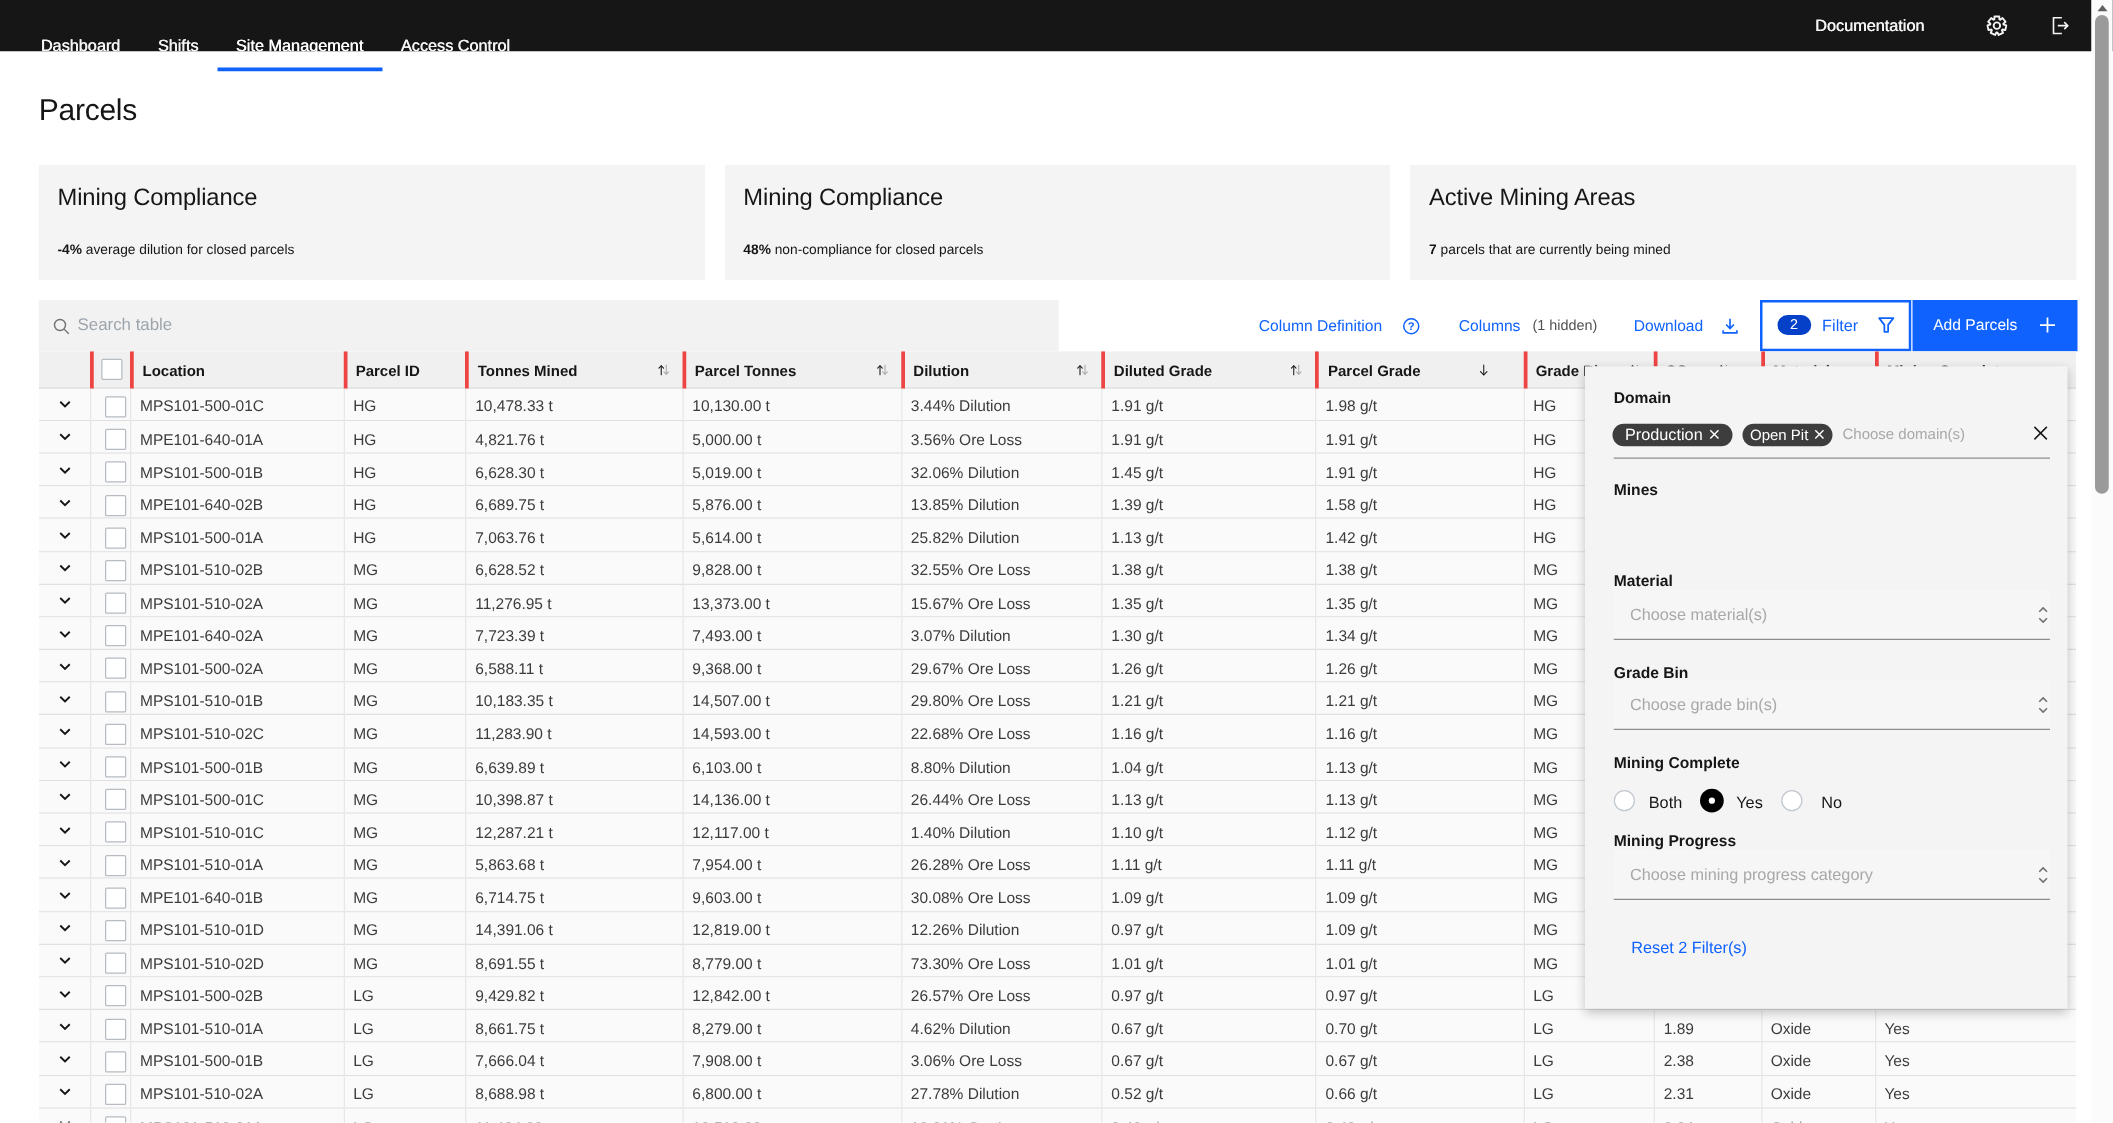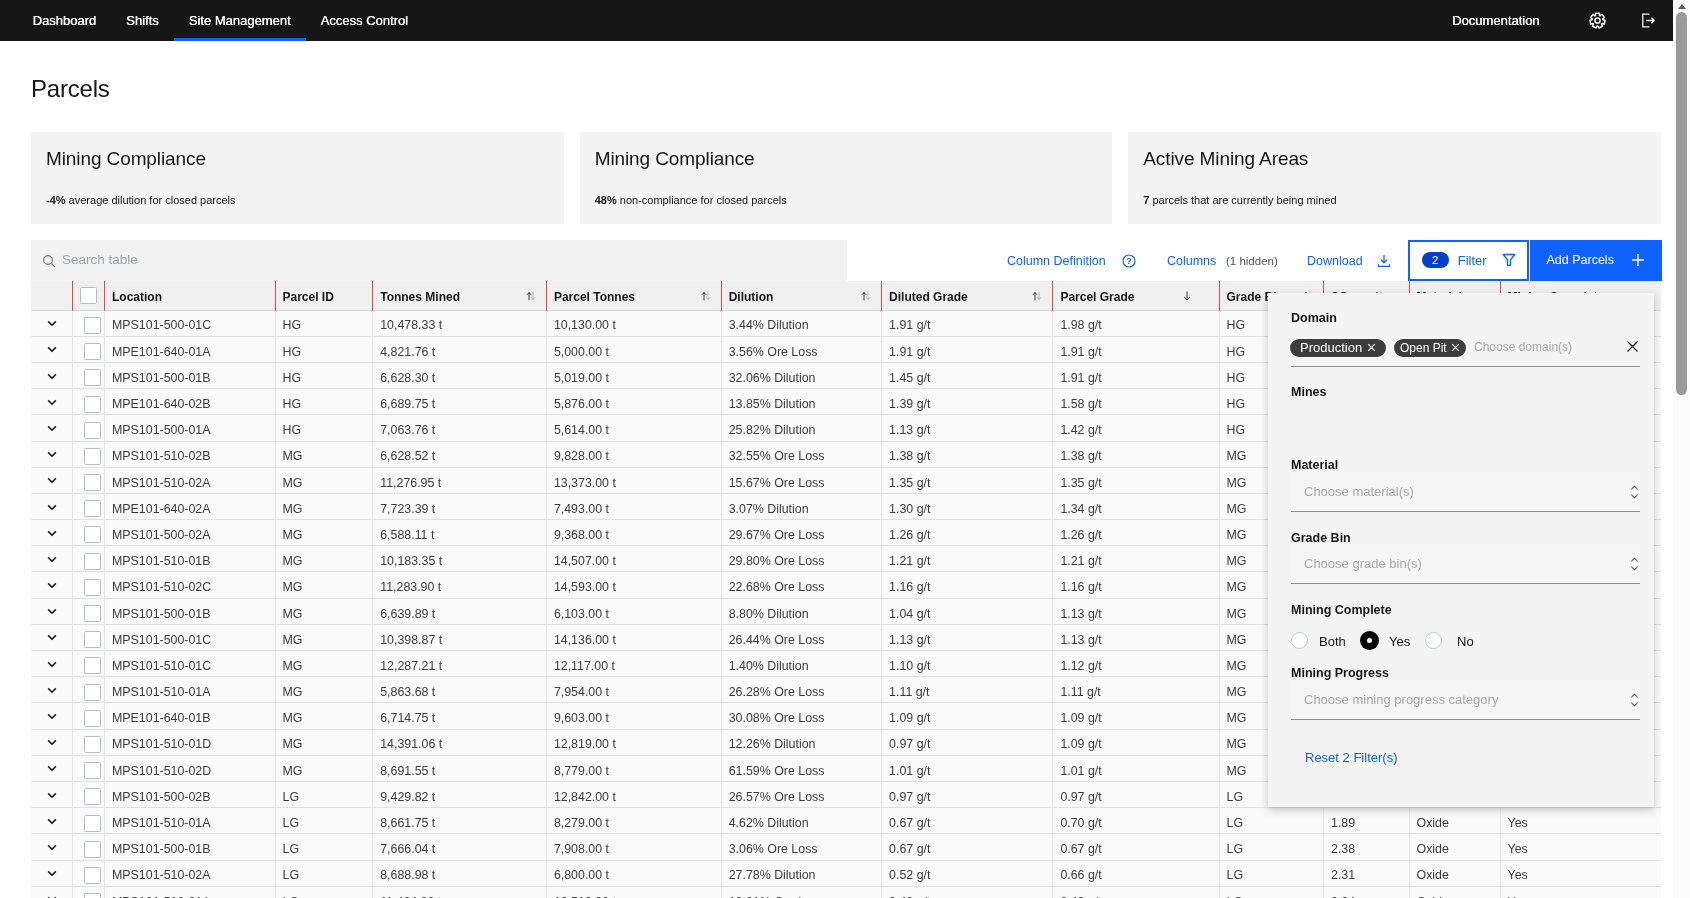--- a/index.html
+++ b/index.html
@@ -1,21 +1,21 @@
 <!DOCTYPE html>
 <html><head>
 <meta charset="utf-8">
 <style>
 *{margin:0;padding:0;box-sizing:border-box;}
 html,body{width:1690px;height:898px;overflow:hidden;background:#fff;
   font-family:"Liberation Sans",sans-serif;color:#161616;}
 
 
 #nav{position:absolute;left:0;top:0;width:1690px;height:41px;background:#161616;}
-#nav .tabs{position:absolute;left:17.5px;top:0;height:41px;display:flex;}
+#nav .tabs{position:absolute;left:17.5px;top:16px;height:41px;display:flex;}
 #nav .tab{position:relative;height:41px;display:flex;align-items:center;padding:0 15px;
   color:#f4f4f4;font-size:13px;font-weight:400;letter-spacing:0;text-shadow:0.4px 0 0 #f4f4f4;}
 #nav .tab.active{color:#fff;}
 #nav .tab.active::after{content:"";position:absolute;left:0;right:0;bottom:0;height:3px;background:#0f62fe;}
 #nav .right{position:absolute;left:0;top:0;width:1690px;height:41px;}
 #nav .right>*{position:absolute;}
 #nav .doc{left:1452px;top:0;line-height:41px;color:#f4f4f4;font-size:13px;text-shadow:0.4px 0 0 #f4f4f4;}
 #nav .icon{width:17px;height:17px;}
 #nav .gearwrap{left:1589px;top:12px;display:flex;}
 #nav .lgout{left:1639px;top:12px;}
@@ -48,21 +48,21 @@
 #btn-filter .flabel{margin-left:9px;color:#0f62fe;font-size:13px;}
 #btn-filter svg{margin-left:15px;}
 #btn-add{position:absolute;left:1498.5px;top:-0.9px;width:132px;height:41.6px;background:#0f62fe;
   color:#fff;font-size:12.5px;display:flex;align-items:center;}
 #btn-add .albl{margin-left:17px;}
 #btn-add svg{margin-left:17px;}
 
 
 #table{position:absolute;left:31px;top:281px;width:1630px;height:617px;overflow:hidden;}
 #thead{position:relative;width:1630px;height:29.6px;background:#f0f0f0;}
-.hc{position:absolute;top:0;height:29.6px;display:flex;align-items:center;border-left:1px solid #ef4444;}
+.hc{position:absolute;top:0;height:29.6px;display:flex;align-items:center;border-left:3px solid #ef4444;}
 .hc.c0{border-left:none;}
 .hlabel{margin-left:7px;font-size:12px;font-weight:700;color:#161616;white-space:nowrap;position:relative;top:1px;}
 .hc .sorti{position:absolute;right:10px;top:10px;width:10px;height:10px;}
 .trow{position:relative;width:1630px;height:26.2px;background:#fafafa;border-bottom:1px solid #e0e0e0;}
 #thead{border-bottom:1px solid #d8d8d8;}
 .bc{position:absolute;top:0;height:26.2px;display:flex;align-items:center;border-left:1px solid #e7e7e7;overflow:hidden;}
 .bc.c0{border-left:none;justify-content:center;}
 .bc span{margin-left:7px;font-size:12.4px;color:#3c3c3c;white-space:nowrap;letter-spacing:0;position:relative;top:1.8px;}
 .bc.c0 svg{margin:0;}
 .bc.c1, .hc.c1{justify-content:center;}
@@ -1023,21 +1023,21 @@
       <div class="bc c3">
         <span>MG</span>
       </div>
       <div class="bc c4">
         <span>8,691.55 t</span>
       </div>
       <div class="bc c5">
         <span>8,779.00 t</span>
       </div>
       <div class="bc c6">
-        <span>61.59% Ore Loss</span>
+        <span>73.30% Ore Loss</span>
       </div>
       <div class="bc c7">
         <span>1.01 g/t</span>
       </div>
       <div class="bc c8">
         <span>1.01 g/t</span>
       </div>
       <div class="bc c9">
         <span>MG</span>
       </div>

